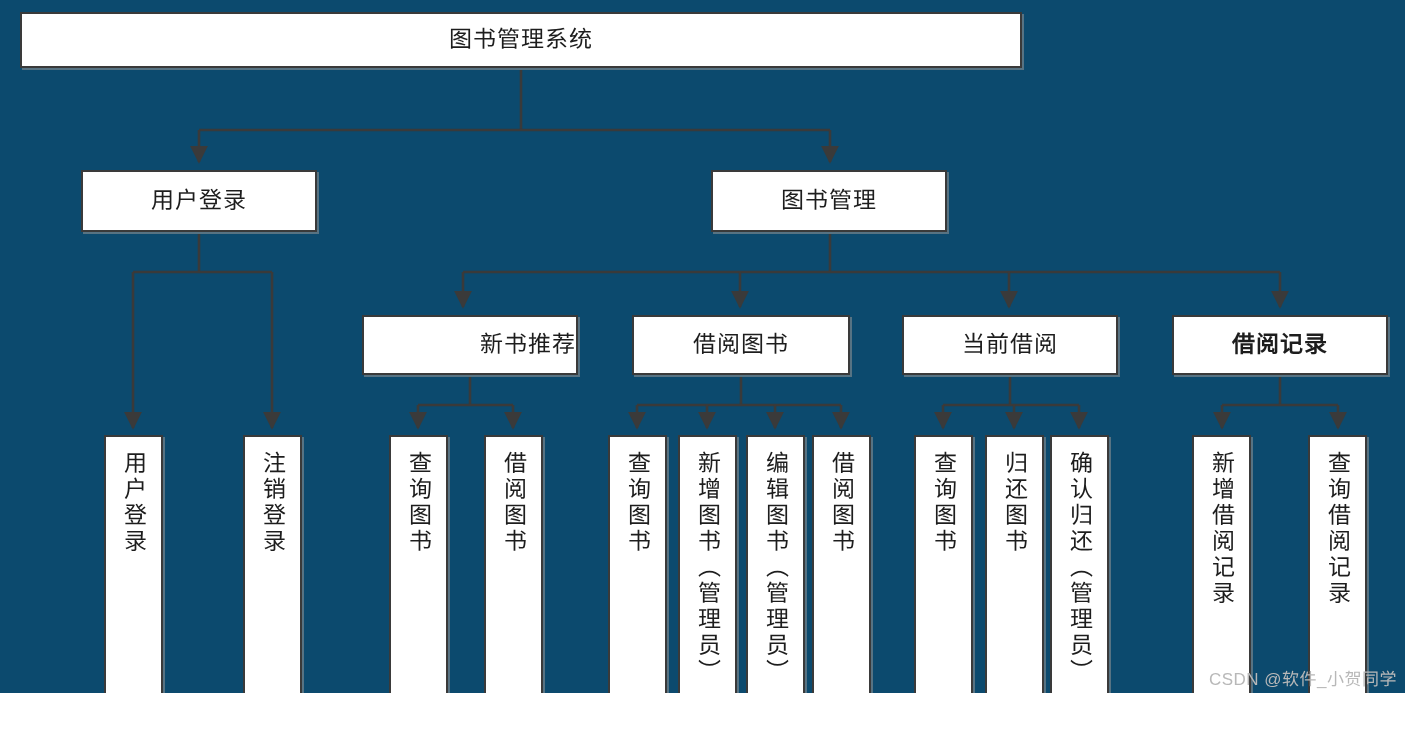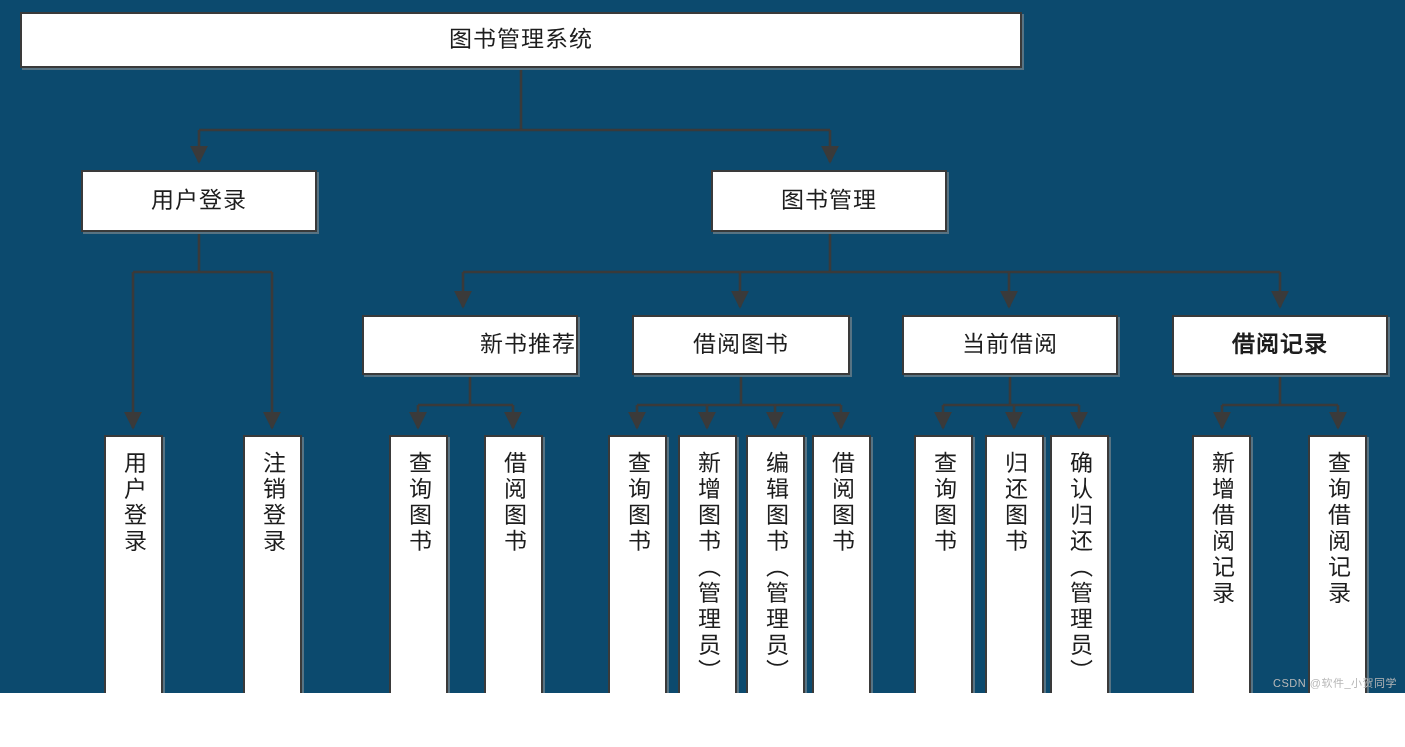--- a/index.html
+++ b/index.html
@@ -63,21 +63,21 @@
     line-height: 1.05;
     letter-spacing: 3px;
     white-space: nowrap;
     height: auto;
     max-height: 270px;
   }
   #watermark {
     position: absolute;
     right: 8px;
     bottom: 3px;
-    font-size: 11px;
+    font-size: 17px;
     color: #b8b8b8;
     letter-spacing: 0.5px;
     white-space: nowrap;
     user-select: none;
   }
 </style>
 </head>
 <body>
 
 <div id="diagram-root">

